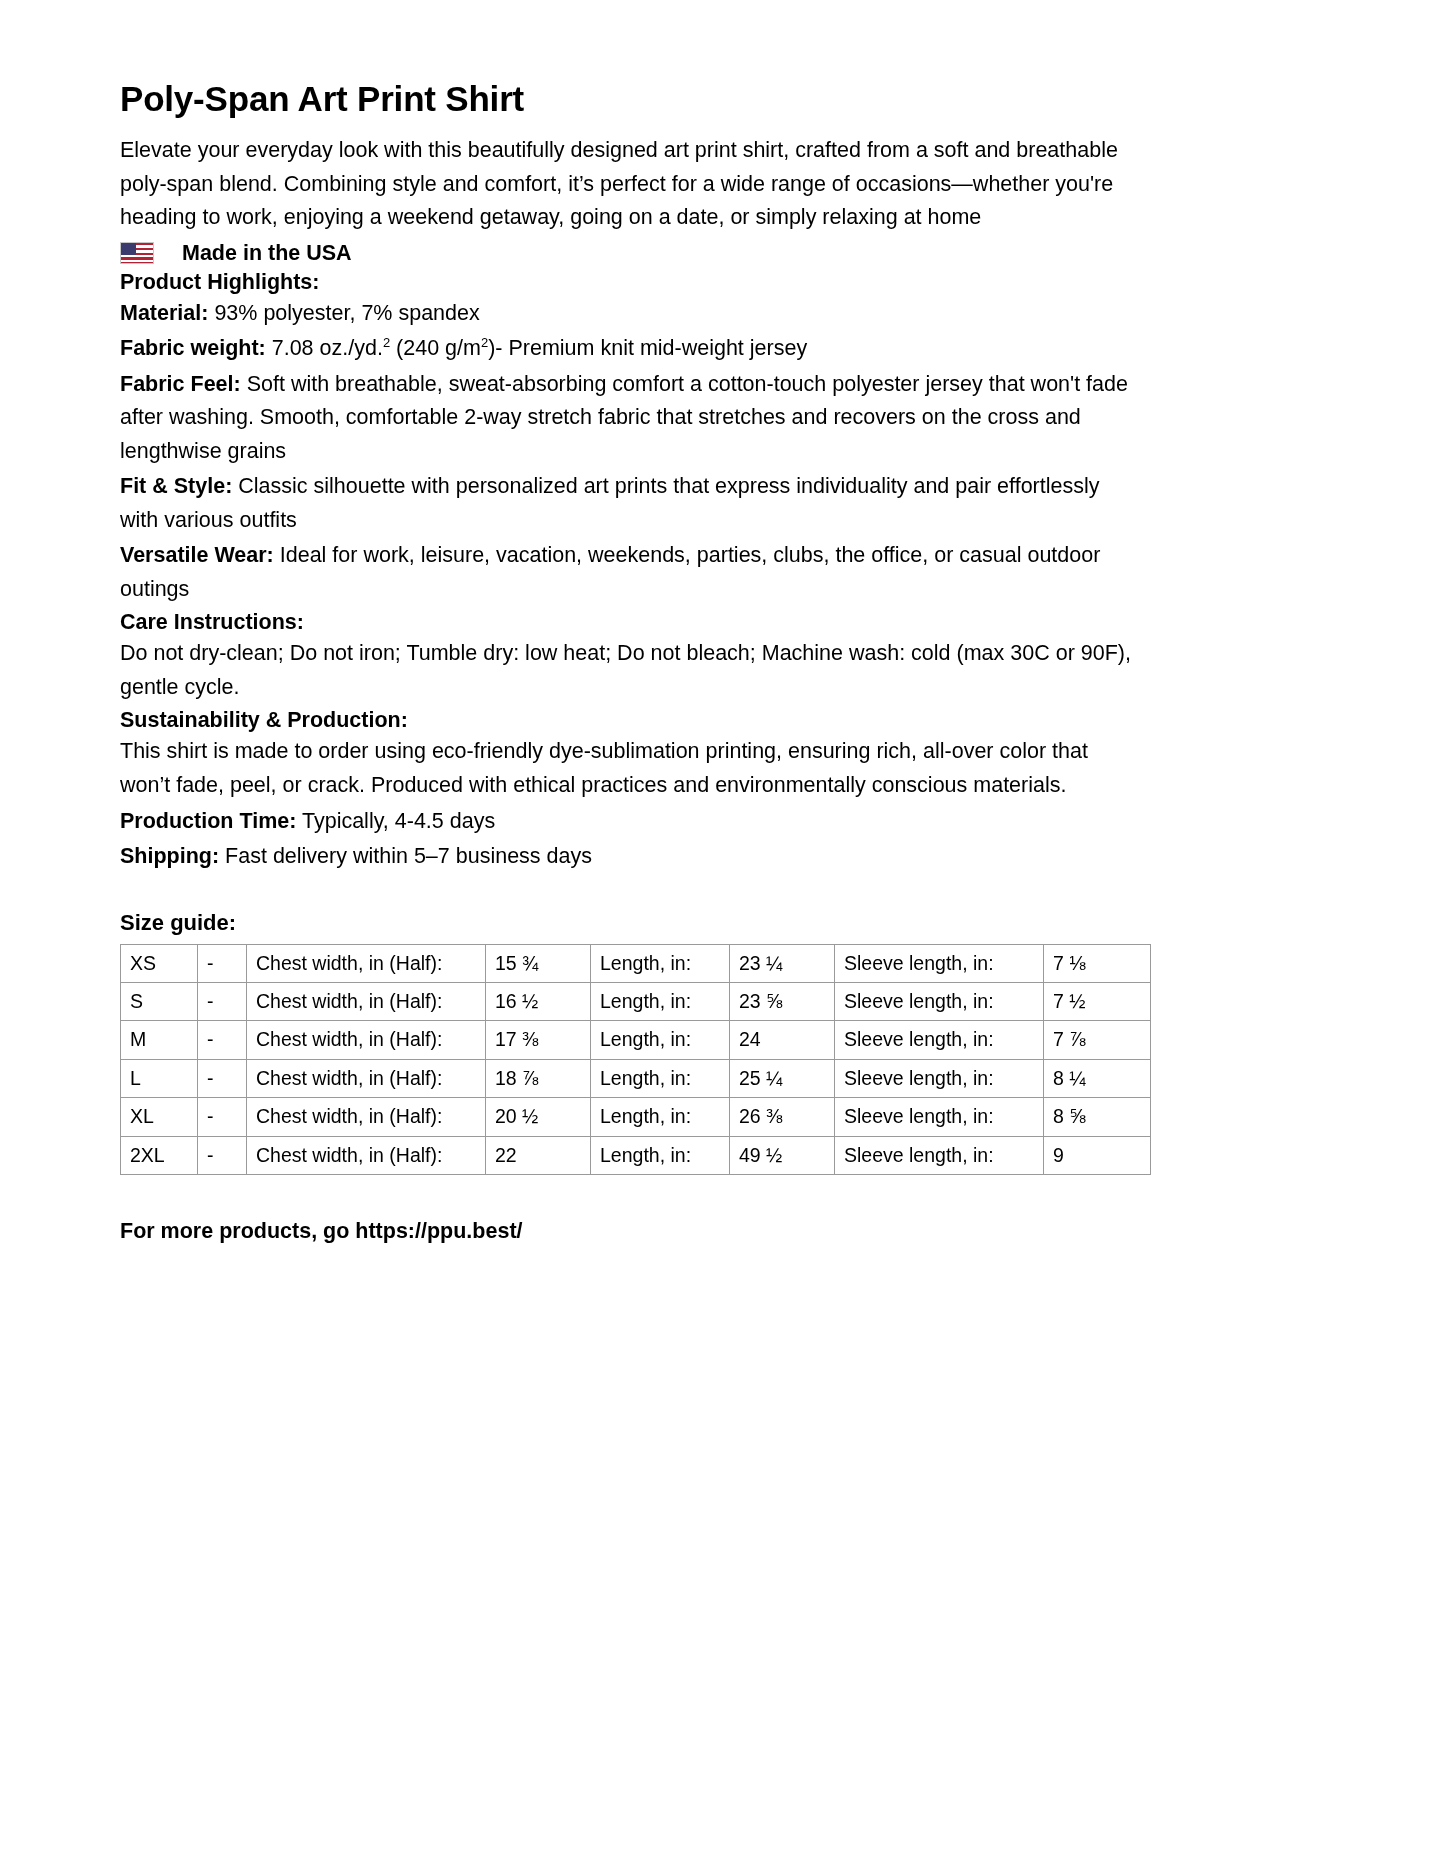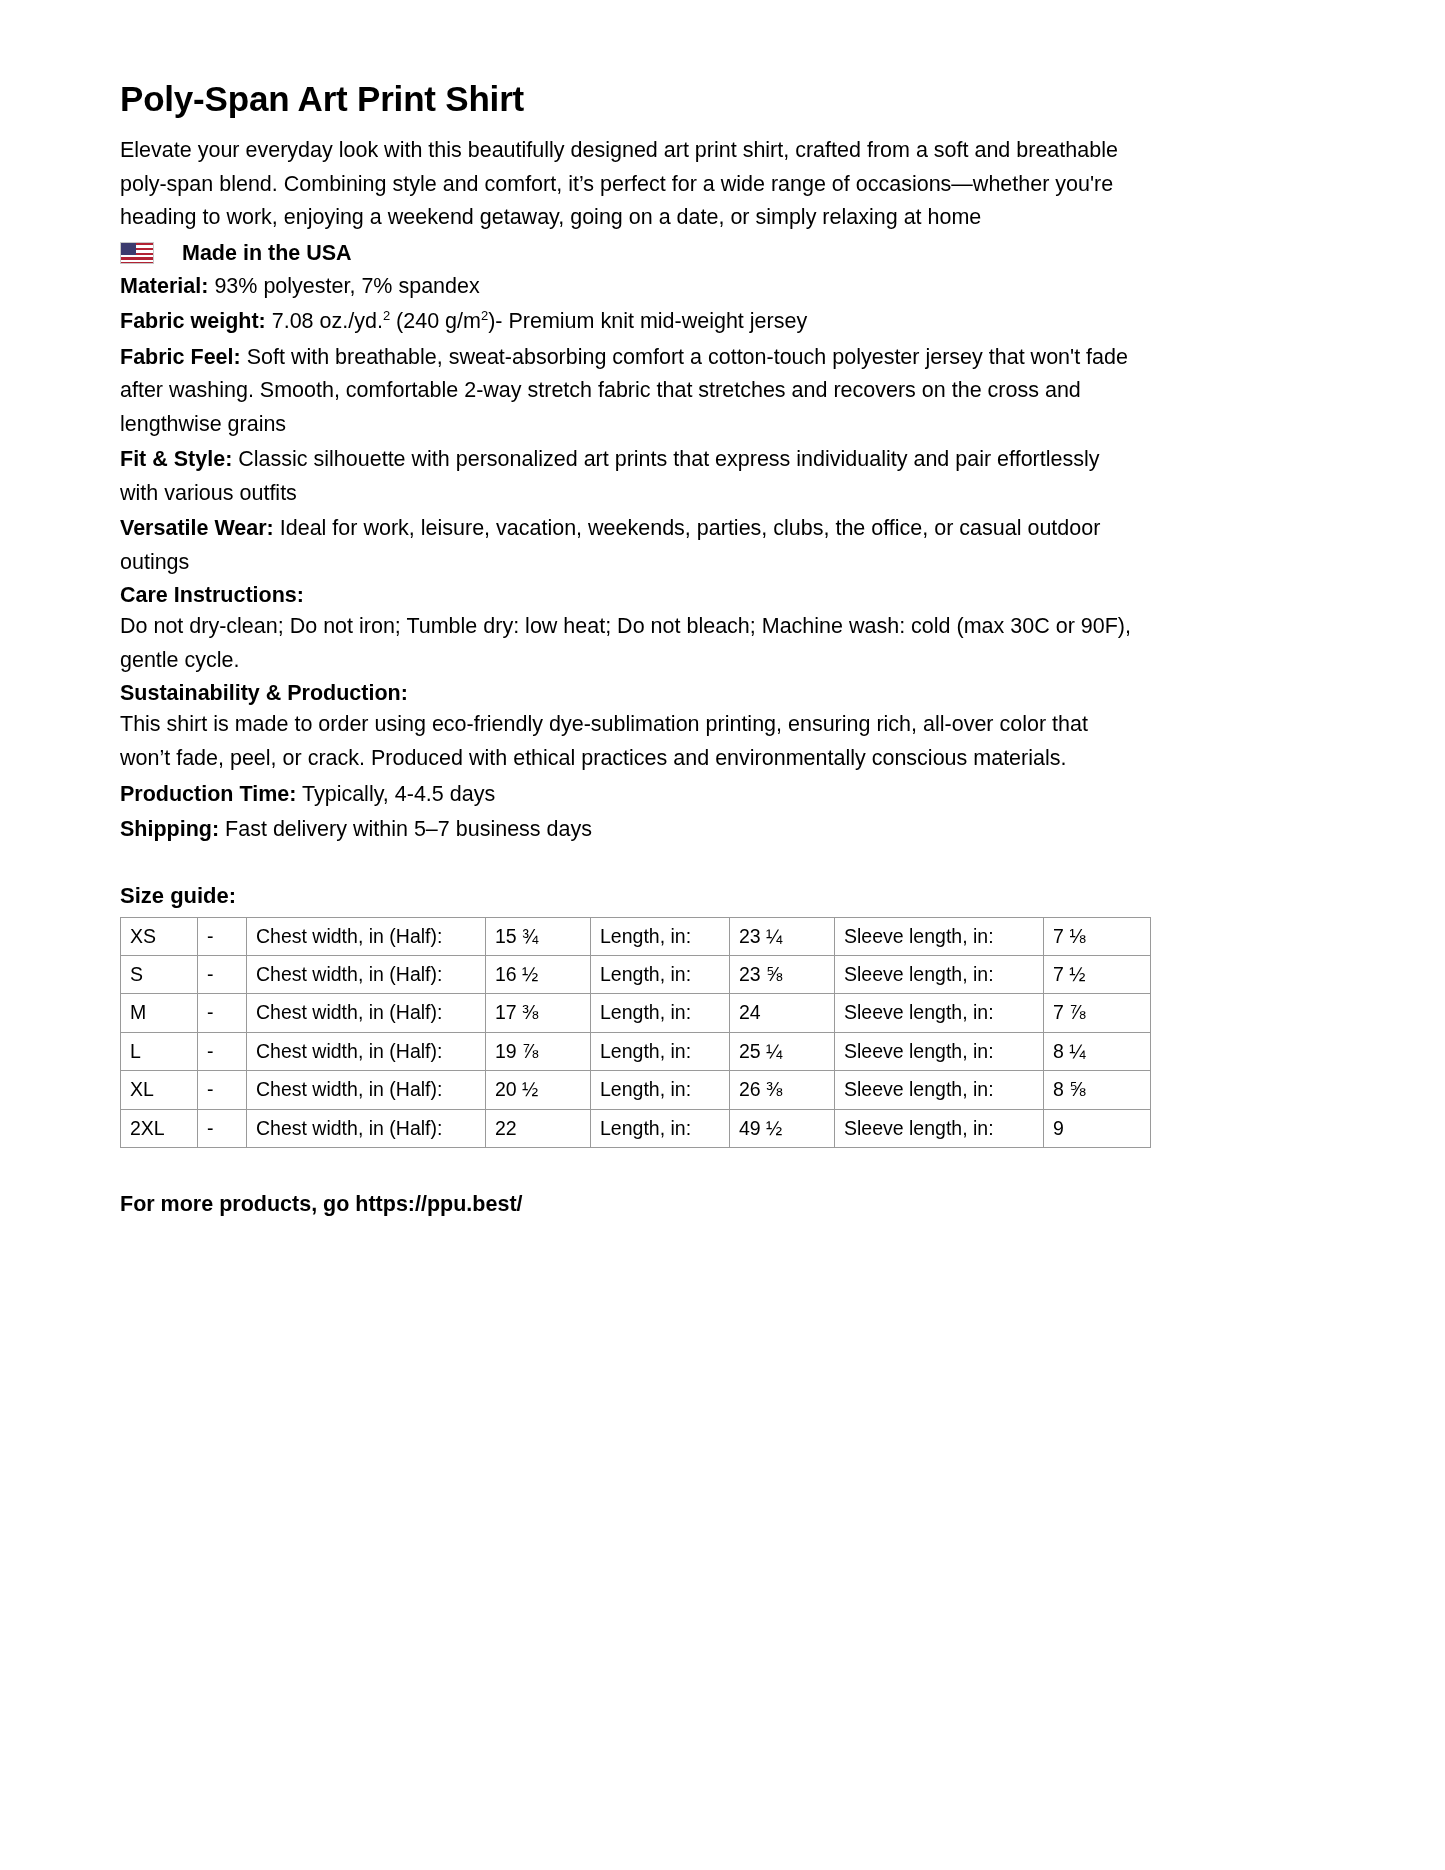--- a/index.html
+++ b/index.html
@@ -137,20 +137,21 @@
   <p class="body lead">Elevate your everyday look with this beautifully designed art print shirt, crafted from a soft and breathable poly-span blend. Combining style and comfort, it’s perfect for a wide range of occasions—whether you're heading to work, enjoying a weekend getaway, going on a date, or simply relaxing at home</p>
 
   <div class="usa-line">
     <span class="flag">
       <span class="stripes"></span>
       <span class="canton"></span>
     </span>
     <span class="usa-text">Made in the USA</span>
   </div>
 
+  <div class="section-head">Product Highlights:</div>
 
   <p class="body"><span class="bold">Material:</span><span> 93% polyester, 7% spandex</span></p>
 
   <p class="body"><span class="bold">Fabric weight:</span><span> 7.08 oz./yd.</span><sup>2</sup><span> (240 g/m</span><sup>2</sup><span>)- Premium knit mid-weight jersey</span></p>
 
   <p class="body"><span class="bold">Fabric Feel:</span><span> Soft with breathable, sweat-absorbing comfort a cotton-touch polyester jersey that won't fade after washing. Smooth, comfortable 2-way stretch fabric that stretches and recovers on the cross and lengthwise grains</span></p>
 
   <p class="body"><span class="bold">Fit &amp; Style:</span><span> Classic silhouette with personalized art prints that express individuality and pair effortlessly with various outfits</span></p>
 
   <p class="body"><span class="bold">Versatile Wear:</span><span> Ideal for work, leisure, vacation, weekends, parties, clubs, the office, or casual outdoor outings</span></p>
@@ -198,21 +199,21 @@
         <td class="c-val">17 ⅜</td>
         <td class="c-label2">Length, in:</td>
         <td class="c-val2">24</td>
         <td class="c-label3">Sleeve length, in:</td>
         <td class="c-val3">7 ⅞</td>
       </tr>
       <tr>
         <td class="c-size">L</td>
         <td class="c-dash">-</td>
         <td class="c-label">Chest width, in (Half):</td>
-        <td class="c-val">19 ⅞</td>
+        <td class="c-val">18 ⅞</td>
         <td class="c-label2">Length, in:</td>
         <td class="c-val2">25 ¼</td>
         <td class="c-label3">Sleeve length, in:</td>
         <td class="c-val3">8 ¼</td>
       </tr>
       <tr>
         <td class="c-size">XL</td>
         <td class="c-dash">-</td>
         <td class="c-label">Chest width, in (Half):</td>
         <td class="c-val">20 ½</td>

